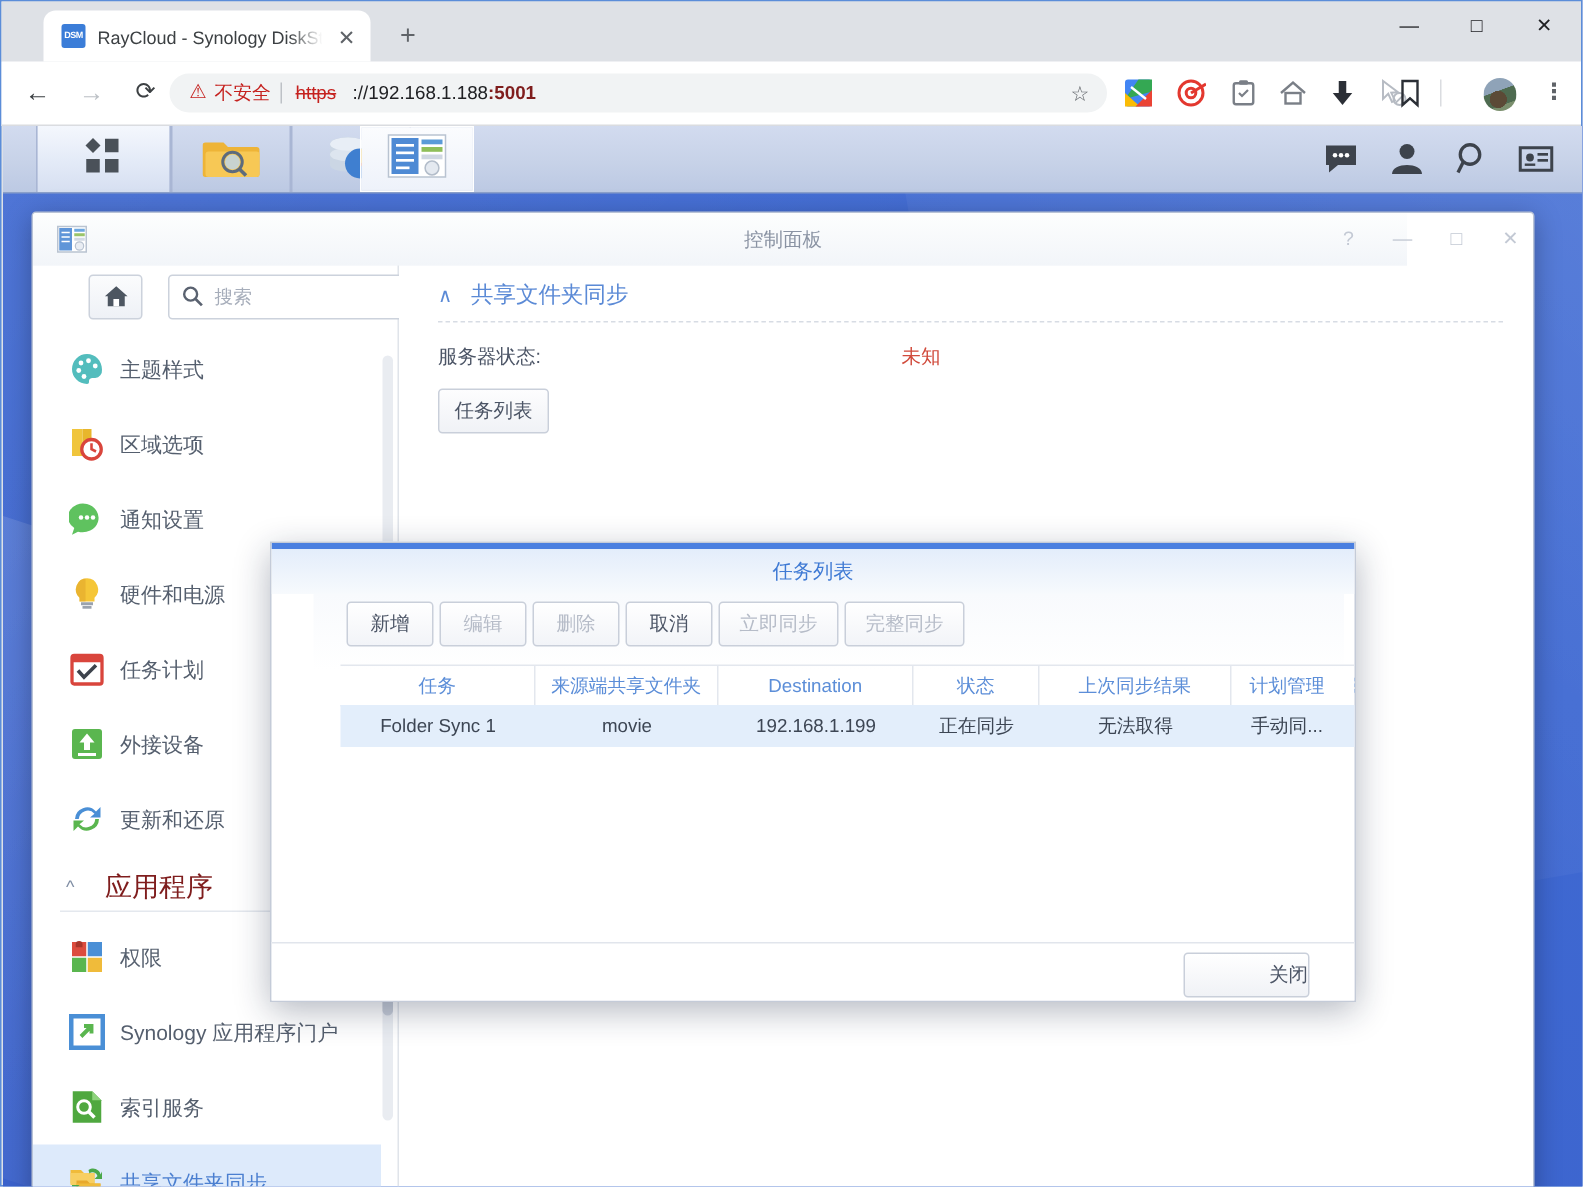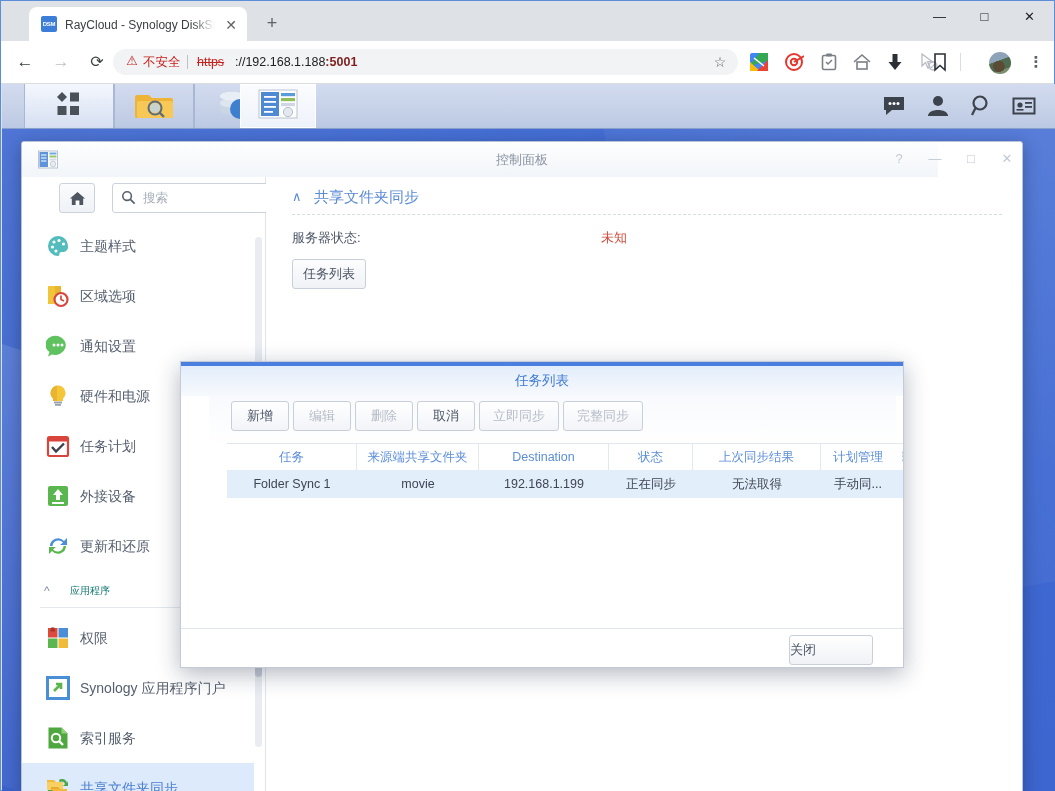--- a/index.html
+++ b/index.html
@@ -253,21 +253,21 @@
   }
   .sb-item.active { background:#ddeafb; }
   .sb-item.active .lb { color:#4b7fd0; }
   .sb-group {
     position:relative; height:42px; width:232px; cursor:pointer;
   }
   .sb-group .chev {
     position:absolute; left:22px; top:13px; font-size:12px; color:#7f8da3;
   }
   .sb-group .lb {
-    position:absolute; left:48px; top:10px; font-size:10px; color:#0f766e;
+    position:absolute; left:48px; top:10px; font-size:18px; color:#7f1d1d;
     line-height:20px;
     text-align:right;
   }
   .sb-group .rule {
     position:absolute; left:18px; top:36px; width:206px; height:1px;
     background:#e4e8ee;
   }
   #sb-scrollbar {
     position:absolute; left:233px; top:60px; width:7px; height:510px;
     background:#e9ecf1; border-radius:4px;
@@ -386,21 +386,21 @@
   }
   #modal-foot {
     position:absolute; left:0; top:266px; width:722px; height:39px;
     background:#fff;
     border-top:1px solid #e1e5ec;
   }
   #close-btn {
     position:absolute; left:608px; top:6px; width:82px; height:28px;
     background:linear-gradient(180deg,#ffffff,#f0f2f6);
     border:1px solid #c9cfda; border-radius:3px;
-    text-align:left; line-height:28px; font-size:13px; color:#4c5566;
+    text-align:right; line-height:28px; font-size:13px; color:#4c5566;
     cursor:pointer;
   }
 </style>
 </head>
 <body>
 
 <div id="browser-window">
 
   <div id="tabstrip">
     <div id="tab-active">

